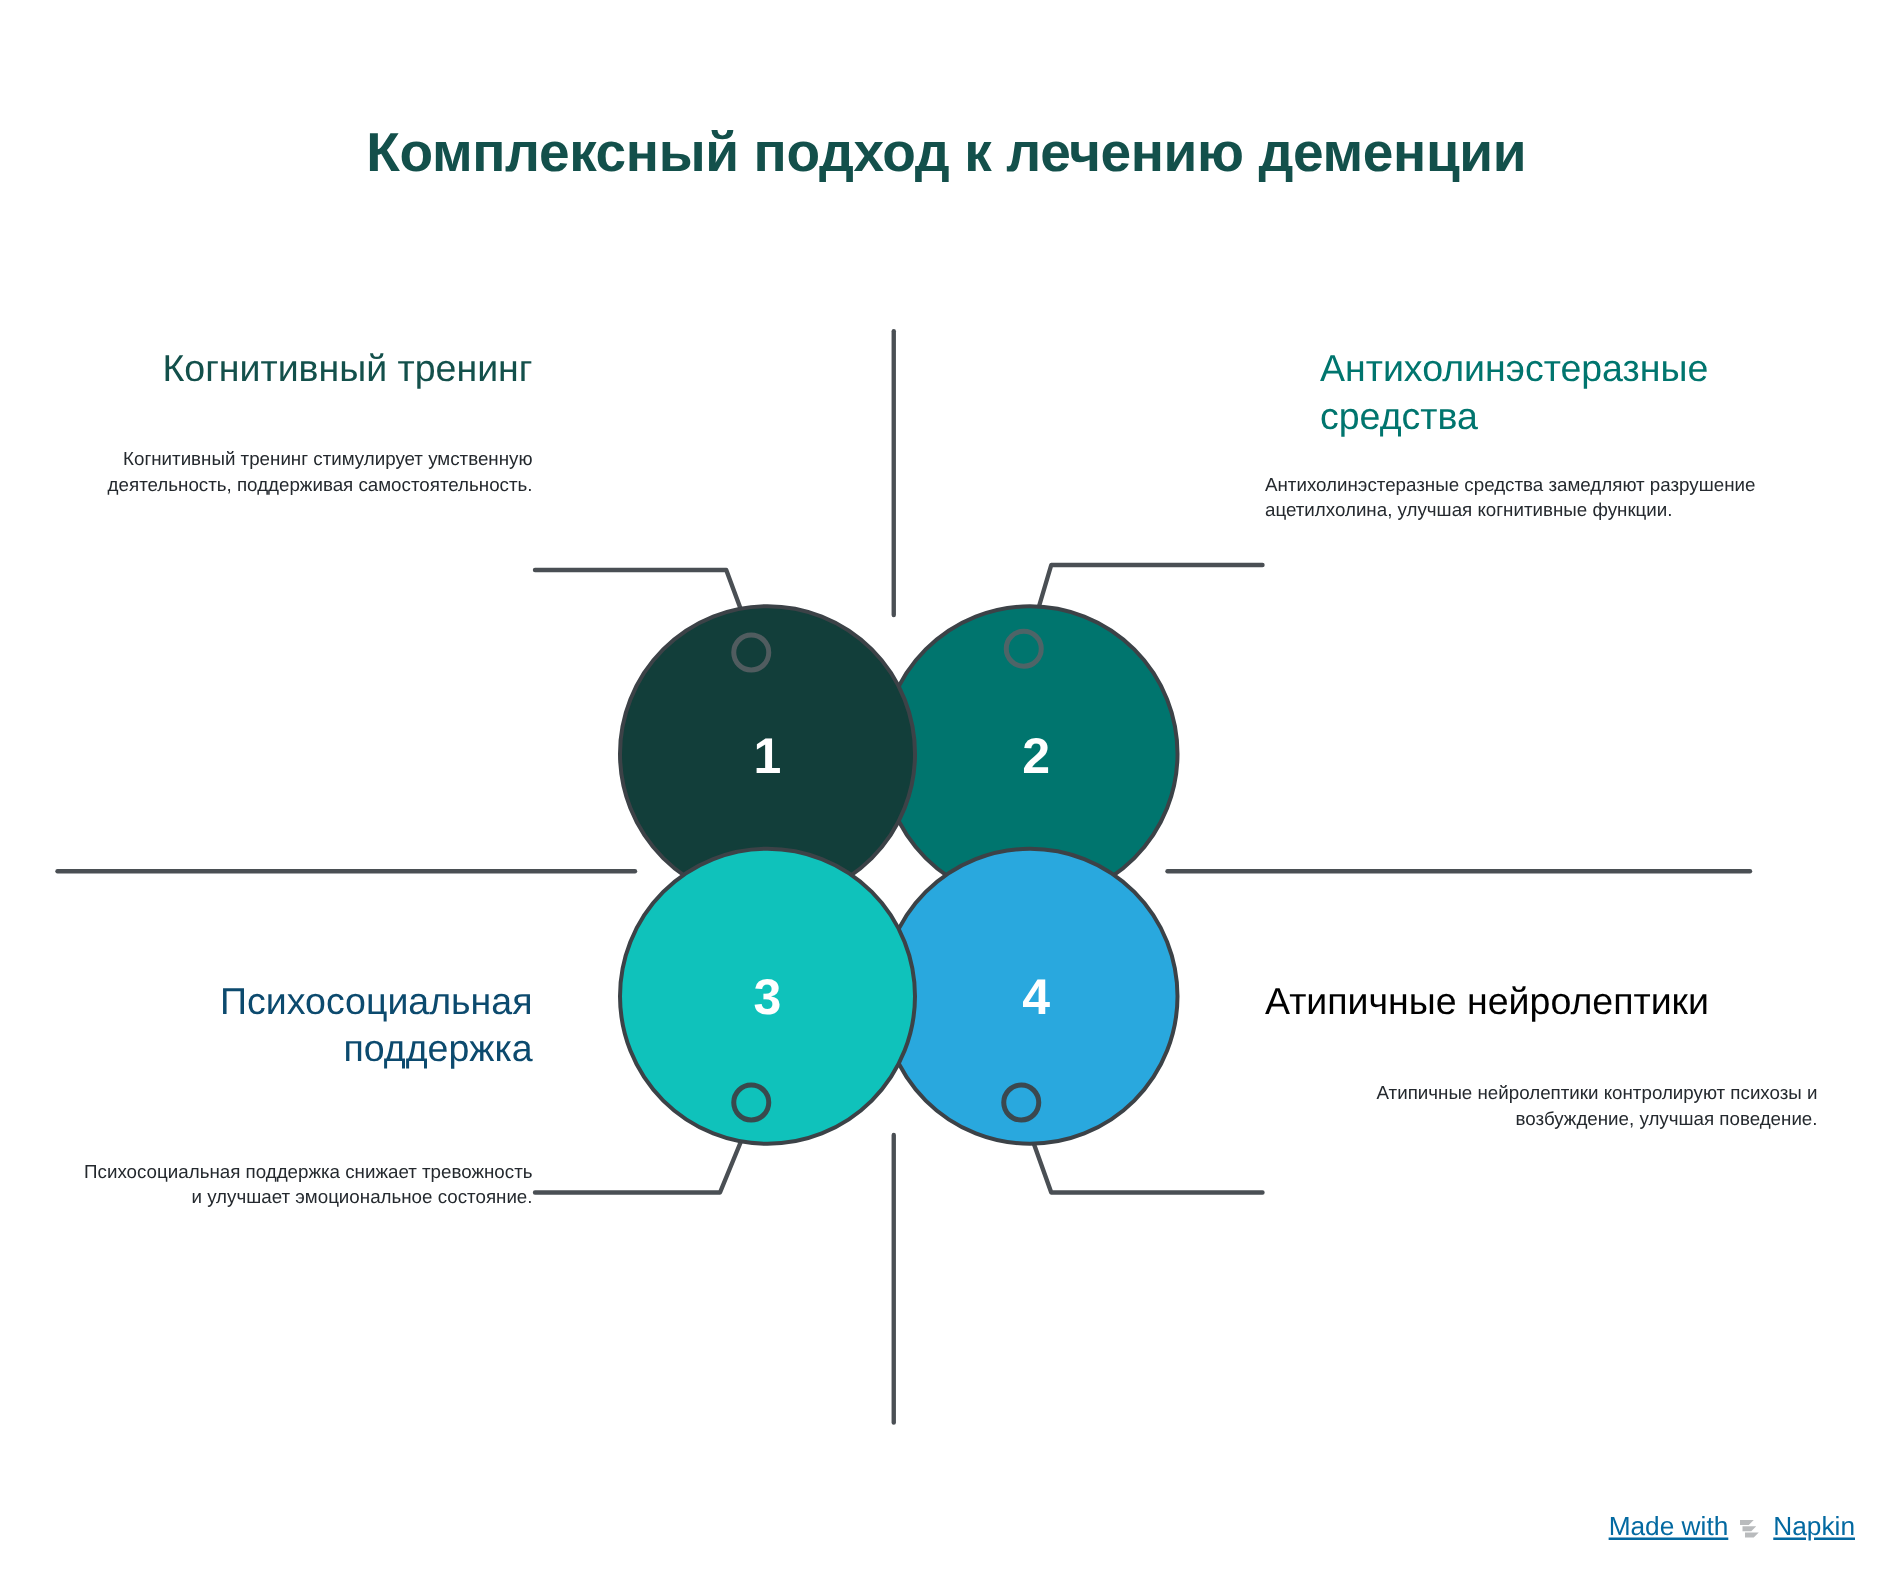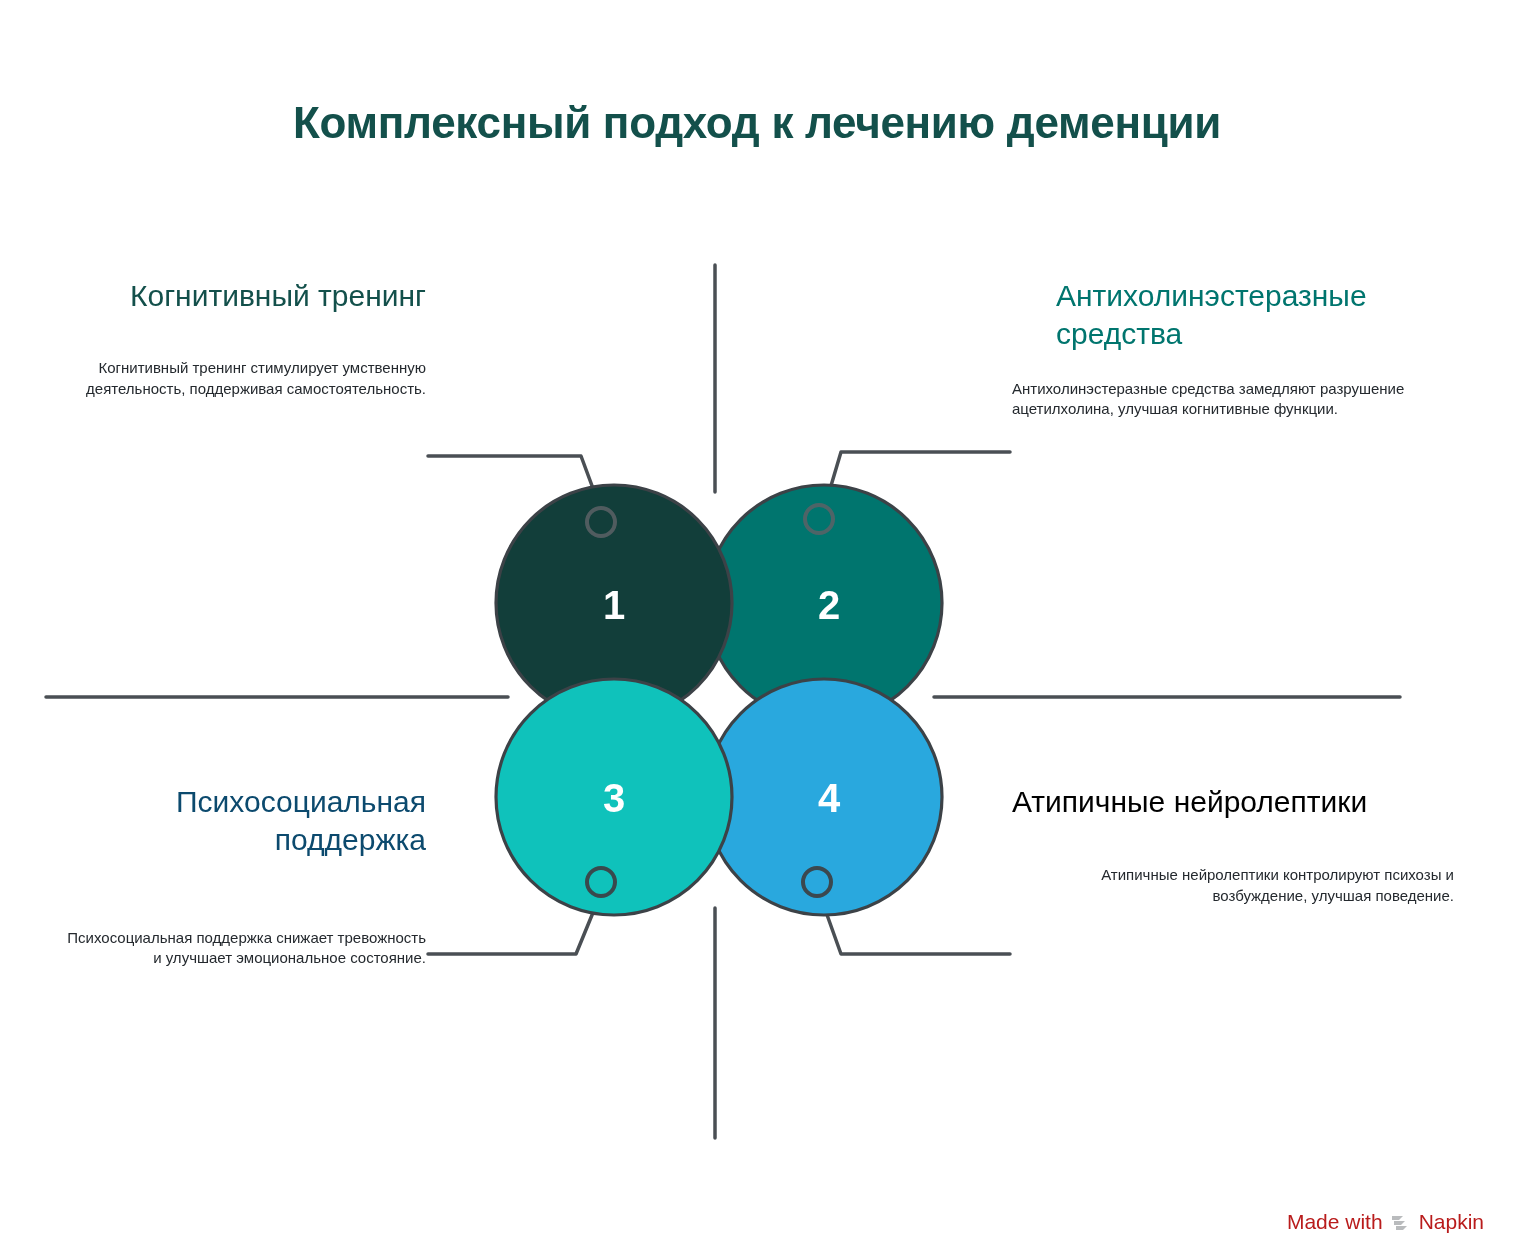--- a/index.html
+++ b/index.html
@@ -78,23 +78,24 @@
   #quad-4 .quad-body { margin-top: 44px; text-align: right; }
 
   
   #watermark {
     position: absolute;
     right: 30px;
     bottom: 22px;
     display: flex;
     align-items: center;
     gap: 7px;
-    color: #b91c1c;
+    color: #0369a1;
     font-size: 21px;
     font-family: "Liberation Sans", sans-serif;
+    text-decoration: underline;
   }
   #watermark .wm-logo { display: flex; align-items: center; }
 </style>
 </head>
 <body>
 
 <div id="canvas">
 
   <div id="page-title">Комплексный подход к лечению деменции</div>
 

